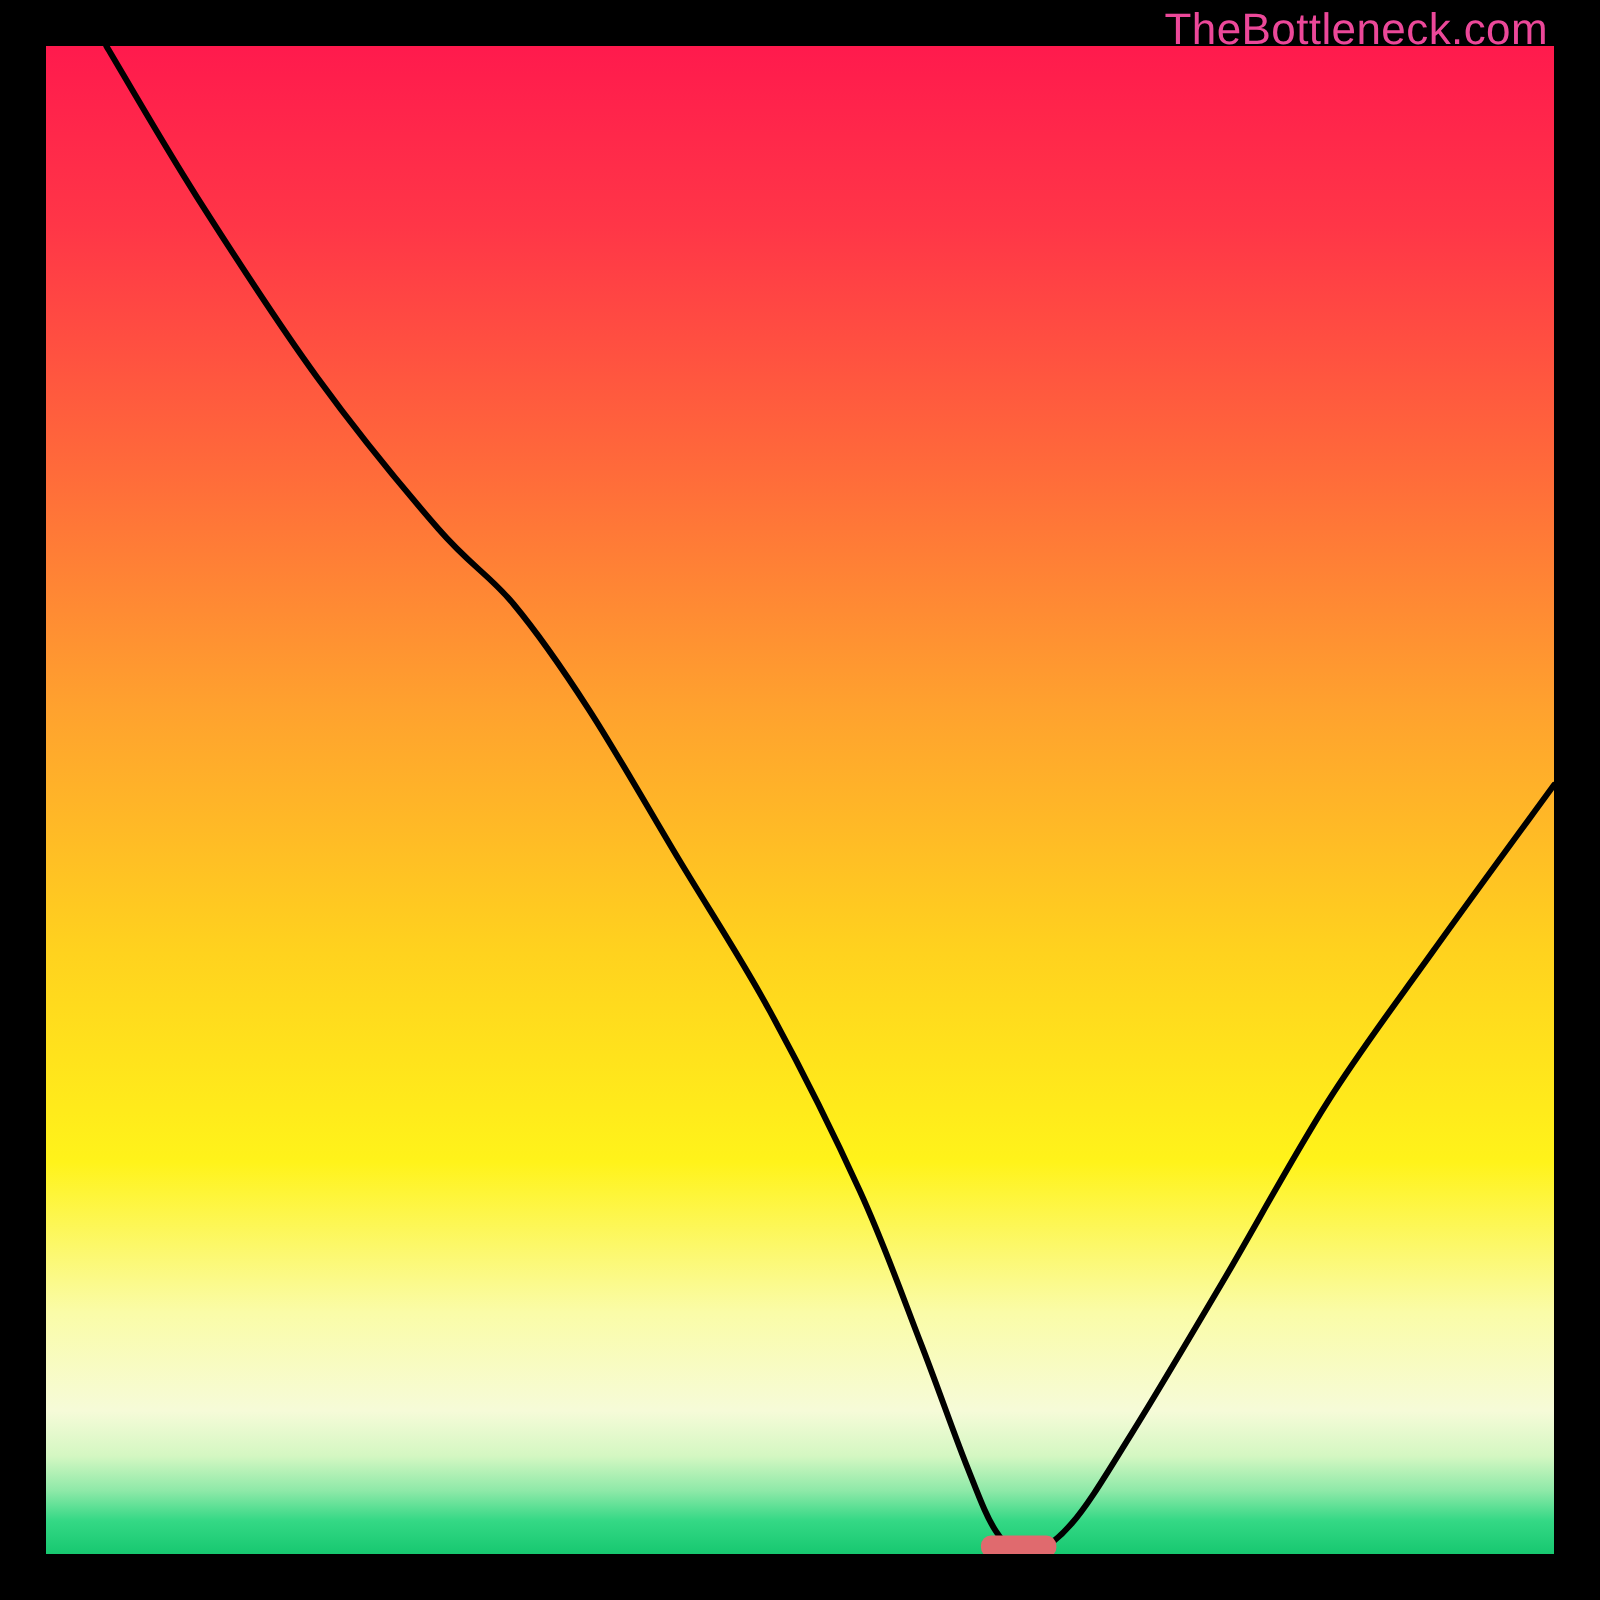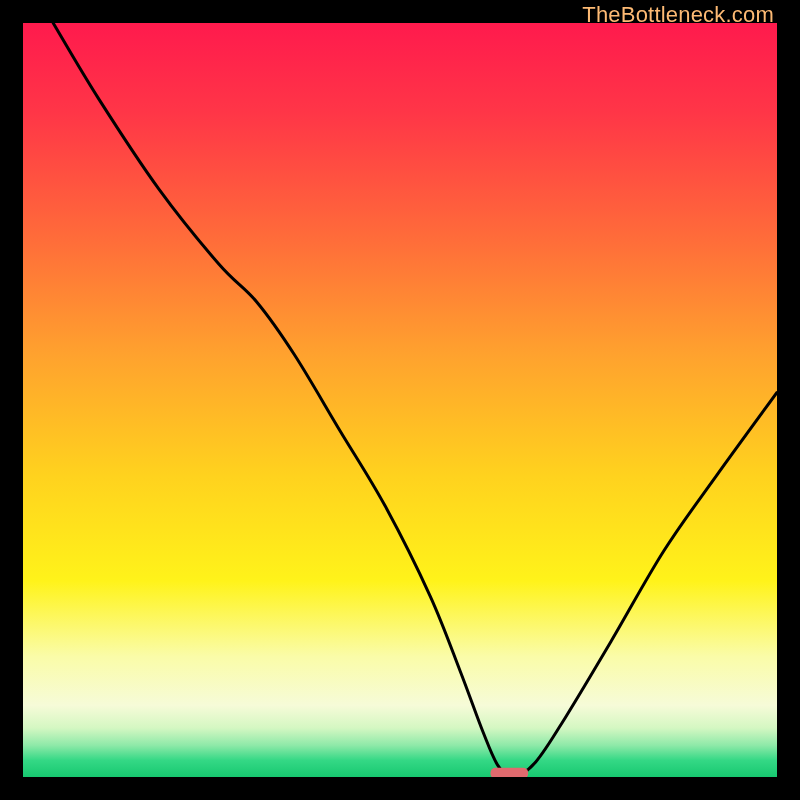--- a/index.html
+++ b/index.html
@@ -24,21 +24,21 @@
     top: 0;
     width: 754px;
     height: 754px;
   }
   .watermark {
     position: absolute;
     top: 2px;
     right: 26px;
     font-family: Arial, Helvetica, sans-serif;
     font-size: 22px;
-    color: #fdba74;
+    color: #ec4899;
     letter-spacing: 0.2px;
   }
 </style>
 </head>
 <body>
 
 <div class="frame">
   <svg class="plot" viewBox="0 0 754 754" preserveAspectRatio="none">
     <defs>
       <linearGradient id="bg-grad" x1="0" y1="0" x2="0" y2="1">

